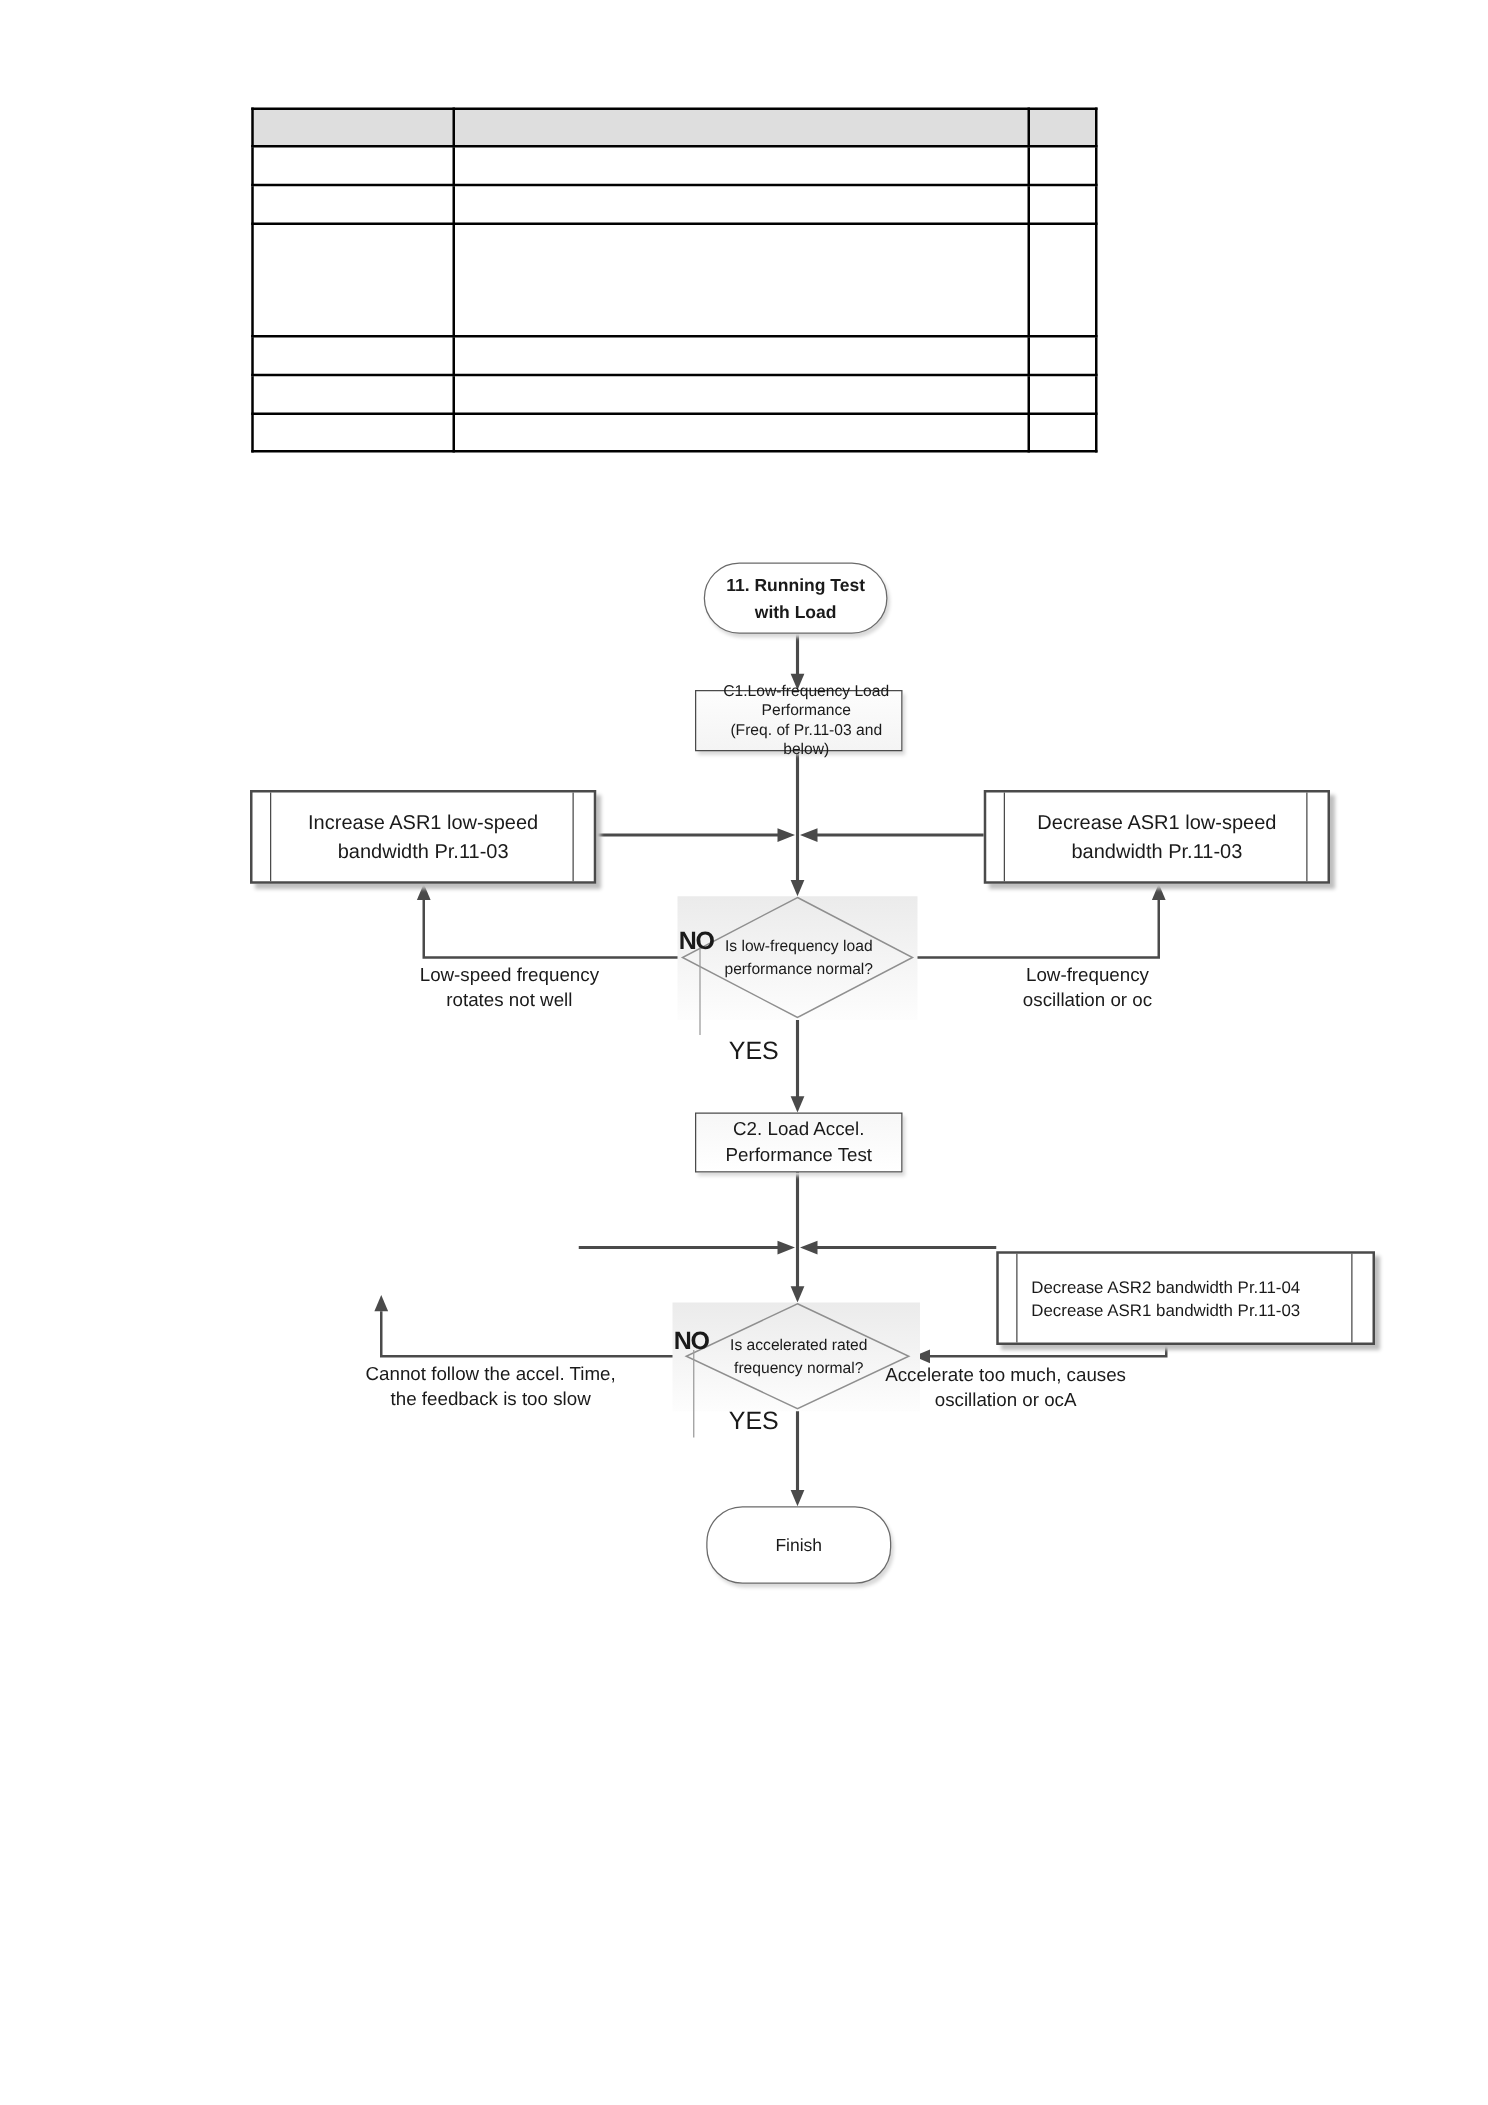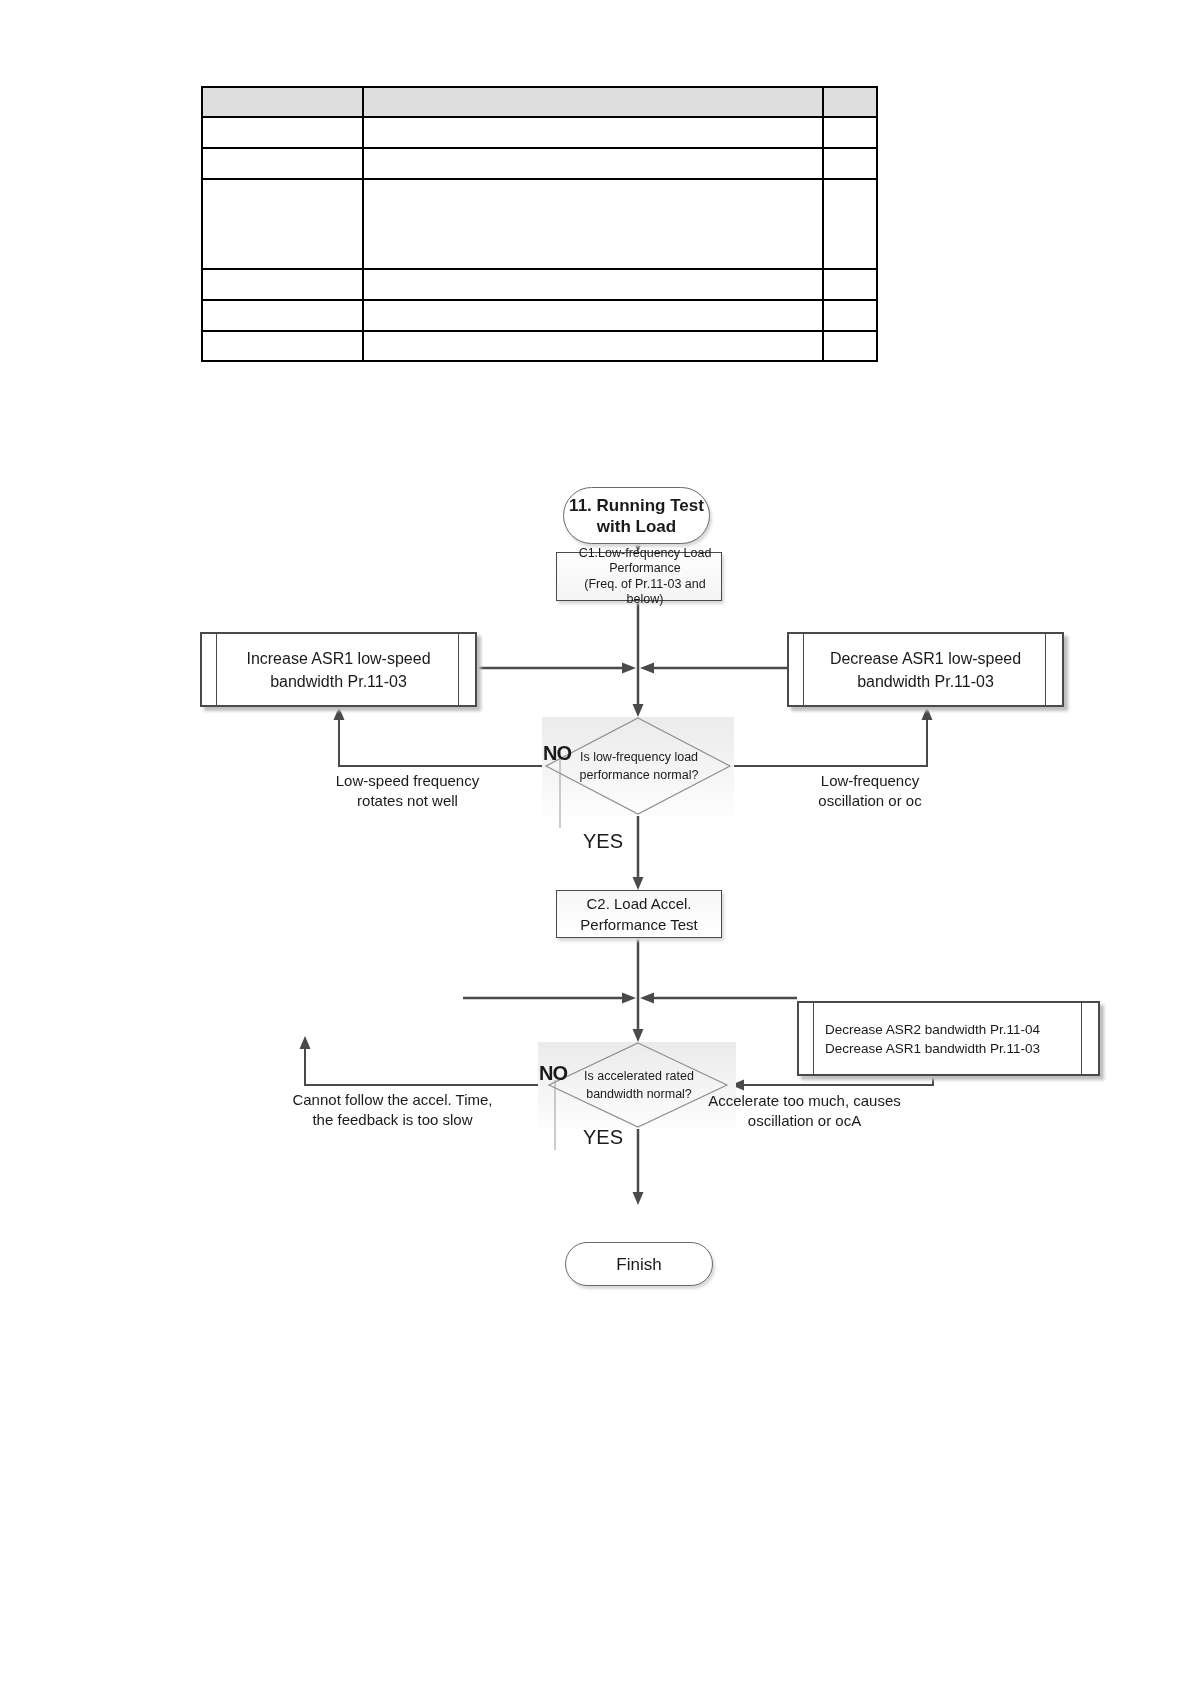--- a/index.html
+++ b/index.html
@@ -10,22 +10,22 @@
   table.spec-table { position:absolute; left:201px; top:86px; border-collapse:collapse; table-layout:fixed; }
   table.spec-table td, table.spec-table th { border:2px solid #000000; padding:0; }
   table.spec-table th { background:#dedede; }
   table.spec-table td { background:#ffffff; }
 
   
   svg.connectors { position:absolute; left:0; top:0; z-index:1; }
   .node { position:absolute; box-sizing:border-box; z-index:2;
           display:flex; flex-direction:column; justify-content:center; align-items:center;
           text-align:center; background:#ffffff; }
-  .terminator { border:1.5px solid #6a6a6a; border-radius:29px; font-size:17px; line-height:21px;
-                box-shadow:2px 3px 3px #d9d9d9;margin-top:37px; }
+  .terminator { border:1.5px solid #6a6a6a; border-radius:29px; font-size:14px; line-height:21px;
+                box-shadow:2px 3px 3px #d9d9d9; }
   .start-node { font-weight:bold; }
   .process-small { border:1.5px solid #4a4a4a; font-size:12.5px; line-height:15.5px;
                    background:linear-gradient(#fdfdfd,#f4f4f4); box-shadow:2px 3px 3px #d9d9d9;padding-left:12px; }
   .process-medium { border:1.5px solid #4a4a4a; font-size:15px; line-height:21px;
                     background:linear-gradient(#f7f7f7,#ffffff); box-shadow:2px 3px 3px #d9d9d9; }
   .predef { border:2px solid #4a4a4a; font-size:16px; line-height:23px; box-shadow:4px 4px 3px #bfbfbf; }
   .predef::before, .predef::after { content:""; position:absolute; top:0; bottom:0; width:0;
           border-left:1.5px solid #4a4a4a; }
   .predef::before { left:14px; }
   .predef::after  { right:16px; }
@@ -179,33 +179,33 @@
   </div>
 
 
   <div class="node predef predef-small" style="left:797px; top:961px; width:303px; height:75px;margin-top:40px;">
     <div>Decrease ASR2 bandwidth Pr.11-04</div>
     <div>Decrease ASR1 bandwidth Pr.11-03</div>
   </div>
 
   <div class="diamond-label" style="left:556px; top:1067px; width:166px;">
     <div>Is accelerated rated</div>
-    <div>bandwidth normal?</div>
+    <div>frequency normal?</div>
   </div>
 
   <div class="yn no-label" style="left:524px; top:1062px;">NO</div>
   <div class="yn" style="left:568px; top:1126px;">YES</div>
 
   <div class="branch-label" style="left:270px; top:1090px; width:245px;">
     <div>Cannot follow the accel. Time,</div>
     <div>the feedback is too slow</div>
   </div>
 
   <div class="branch-label" style="left:702px; top:1091px; width:205px;">
     <div>Accelerate too much, causes</div>
     <div>oscillation or ocA</div>
   </div>
 
-  <div class="node terminator" style="left:565px; top:1205px; width:148px; height:44px;text-align:center;">
+  <div class="node terminator" style="left:565px; top:1205px; width:148px; height:62px;text-align:center;">
     <div>Finish</div>
   </div>
 
 </div>
 
 </body></html>

